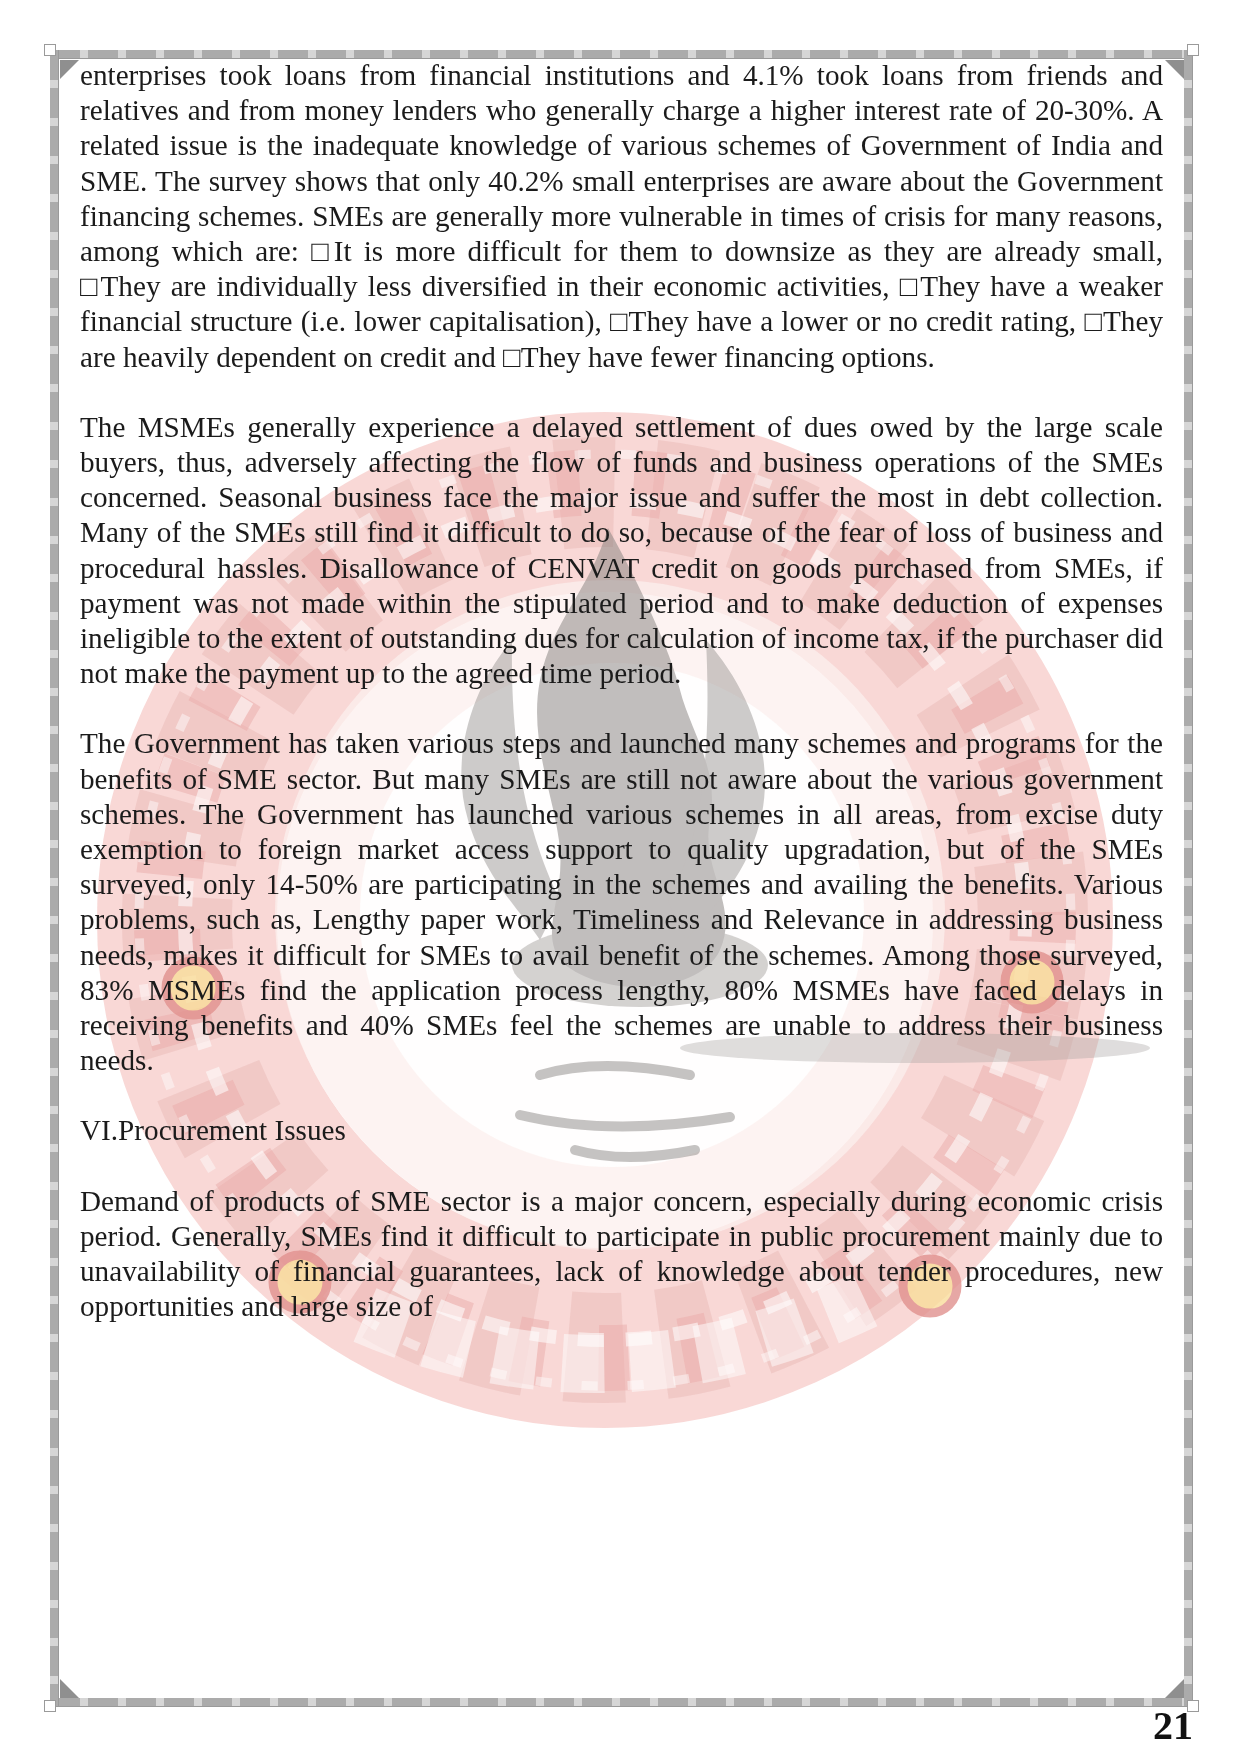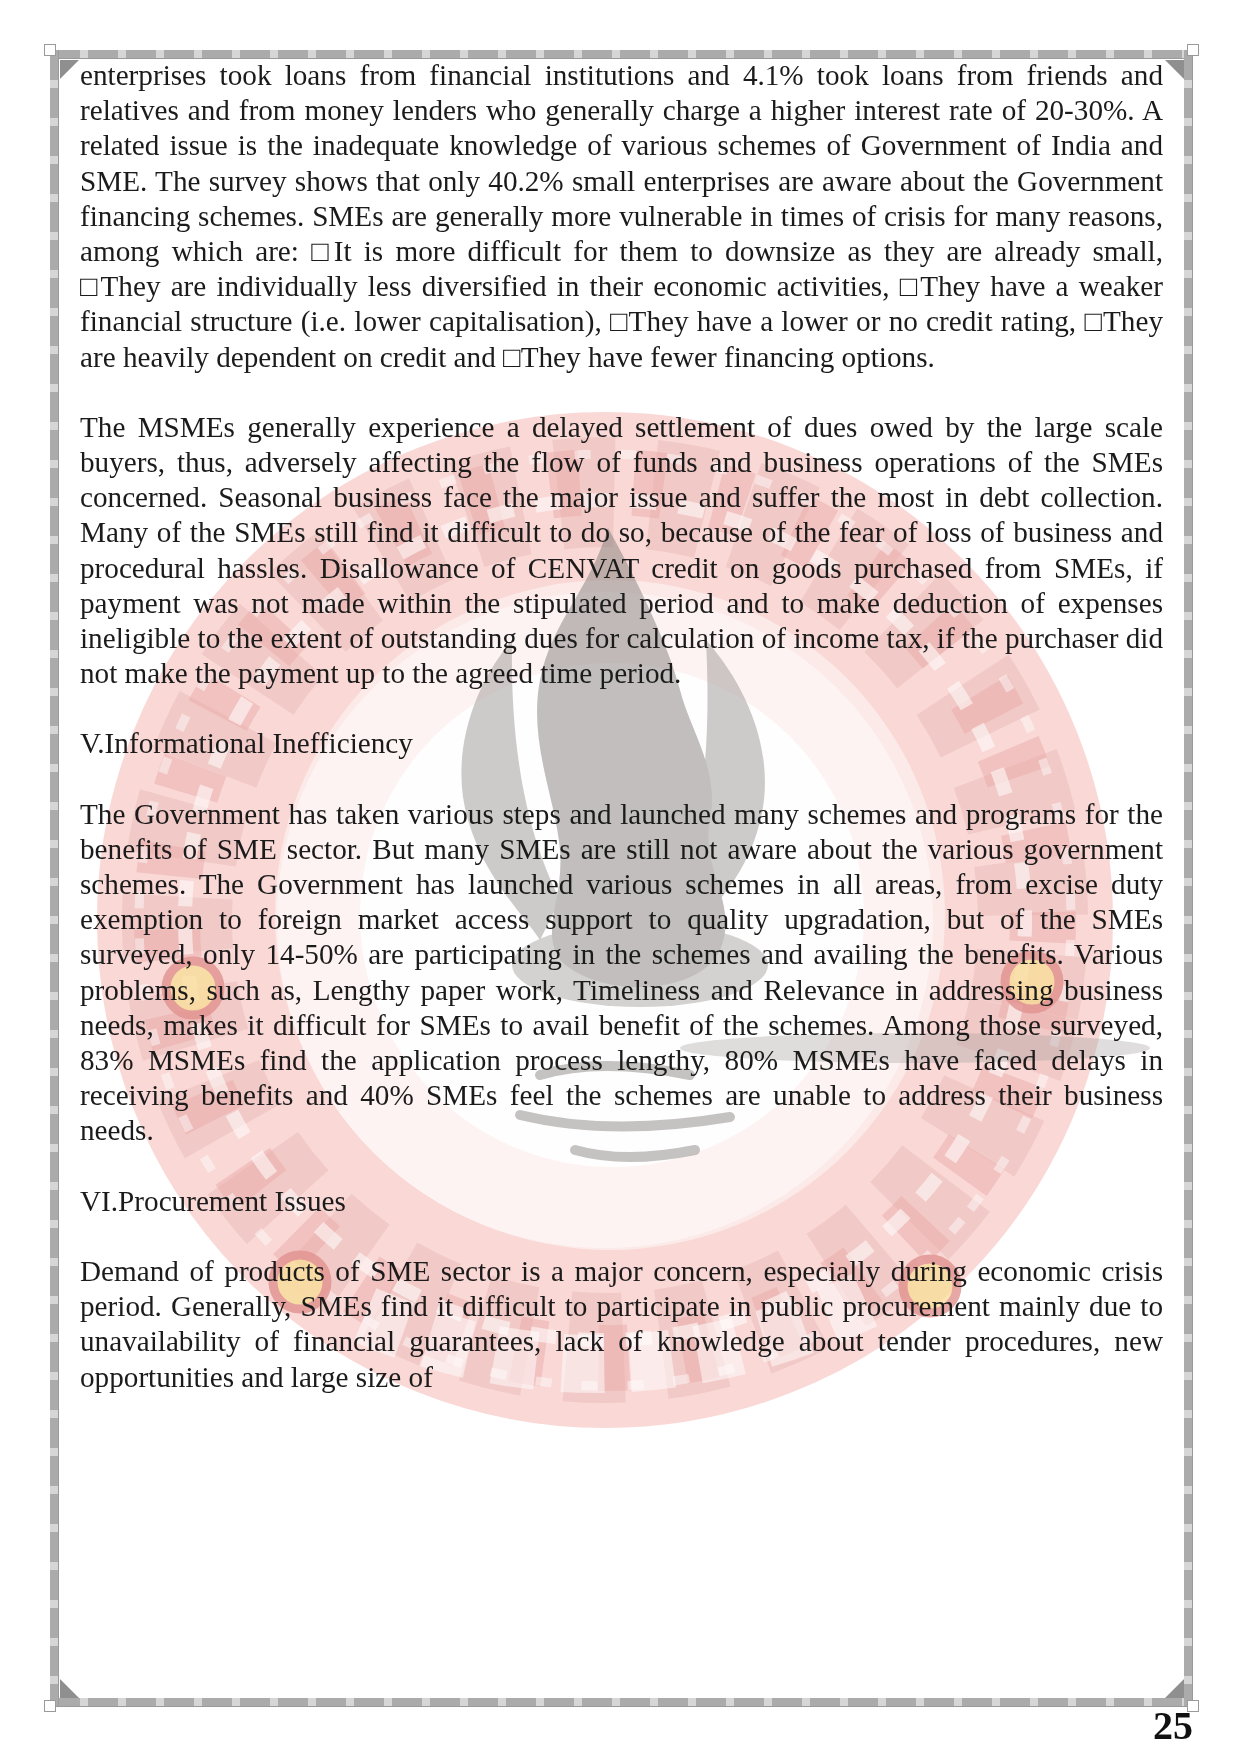--- a/index.html
+++ b/index.html
@@ -128,21 +128,20 @@
   <div class="corner-handle ch-br"></div>
 
   <div class="fold fold-tl"></div>
   <div class="fold fold-tr"></div>
   <div class="fold fold-bl"></div>
   <div class="fold fold-br"></div>
 
   <div class="doc-body">
     <p class="para">enterprises took loans from financial institutions and 4.1% took loans from friends and relatives and from money lenders who generally charge a higher interest rate of 20-30%. A related issue is the inadequate knowledge of various schemes of Government of India and SME. The survey shows that only 40.2% small enterprises are aware about the Government financing schemes. SMEs are generally more vulnerable in times of crisis for many reasons, among which are: □It is more difficult for them to downsize as they are already small, □They are individually less diversified in their economic activities, □They have a weaker financial structure (i.e. lower capitalisation), □They have a lower or no credit rating, □They are heavily dependent on credit and □They have fewer financing options.</p>
     <p class="para">The MSMEs generally experience a delayed settlement of dues owed by the large scale buyers, thus, adversely affecting the flow of funds and business operations of the SMEs concerned. Seasonal business face the major issue and suffer the most in debt collection. Many of the SMEs still find it difficult to do so, because of the fear of loss of business and procedural hassles. Disallowance of CENVAT credit on goods purchased from SMEs, if payment was not made within the stipulated period and to make deduction of expenses ineligible to the extent of outstanding dues for calculation of income tax, if the purchaser did not make the payment up to the agreed time period.</p>
-    <p class="heading">V.Informational Inefficiency</p>
     <p class="para">The Government has taken various steps and launched many schemes and programs for the benefits of SME sector. But many SMEs are still not aware about the various government schemes. The Government has launched various schemes in all areas, from excise duty exemption to foreign market access support to quality upgradation, but of the SMEs surveyed, only 14-50% are participating in the schemes and availing the benefits. Various problems, such as, Lengthy paper work, Timeliness and Relevance in addressing business needs, makes it difficult for SMEs to avail benefit of the schemes. Among those surveyed, 83% MSMEs find the application process lengthy, 80% MSMEs have faced delays in receiving benefits and 40% SMEs feel the schemes are unable to address their business needs.</p>
     <p class="heading">VI.Procurement Issues</p>
     <p class="para">Demand of products of SME sector is a major concern, especially during economic crisis period. Generally, SMEs find it difficult to participate in public procurement mainly due to unavailability of financial guarantees, lack of knowledge about tender procedures, new opportunities and large size of</p>
   </div>
 
-  <div class="page-number">25</div>
+  <div class="page-number">21</div>
 
 </div>
 
 </body></html>

